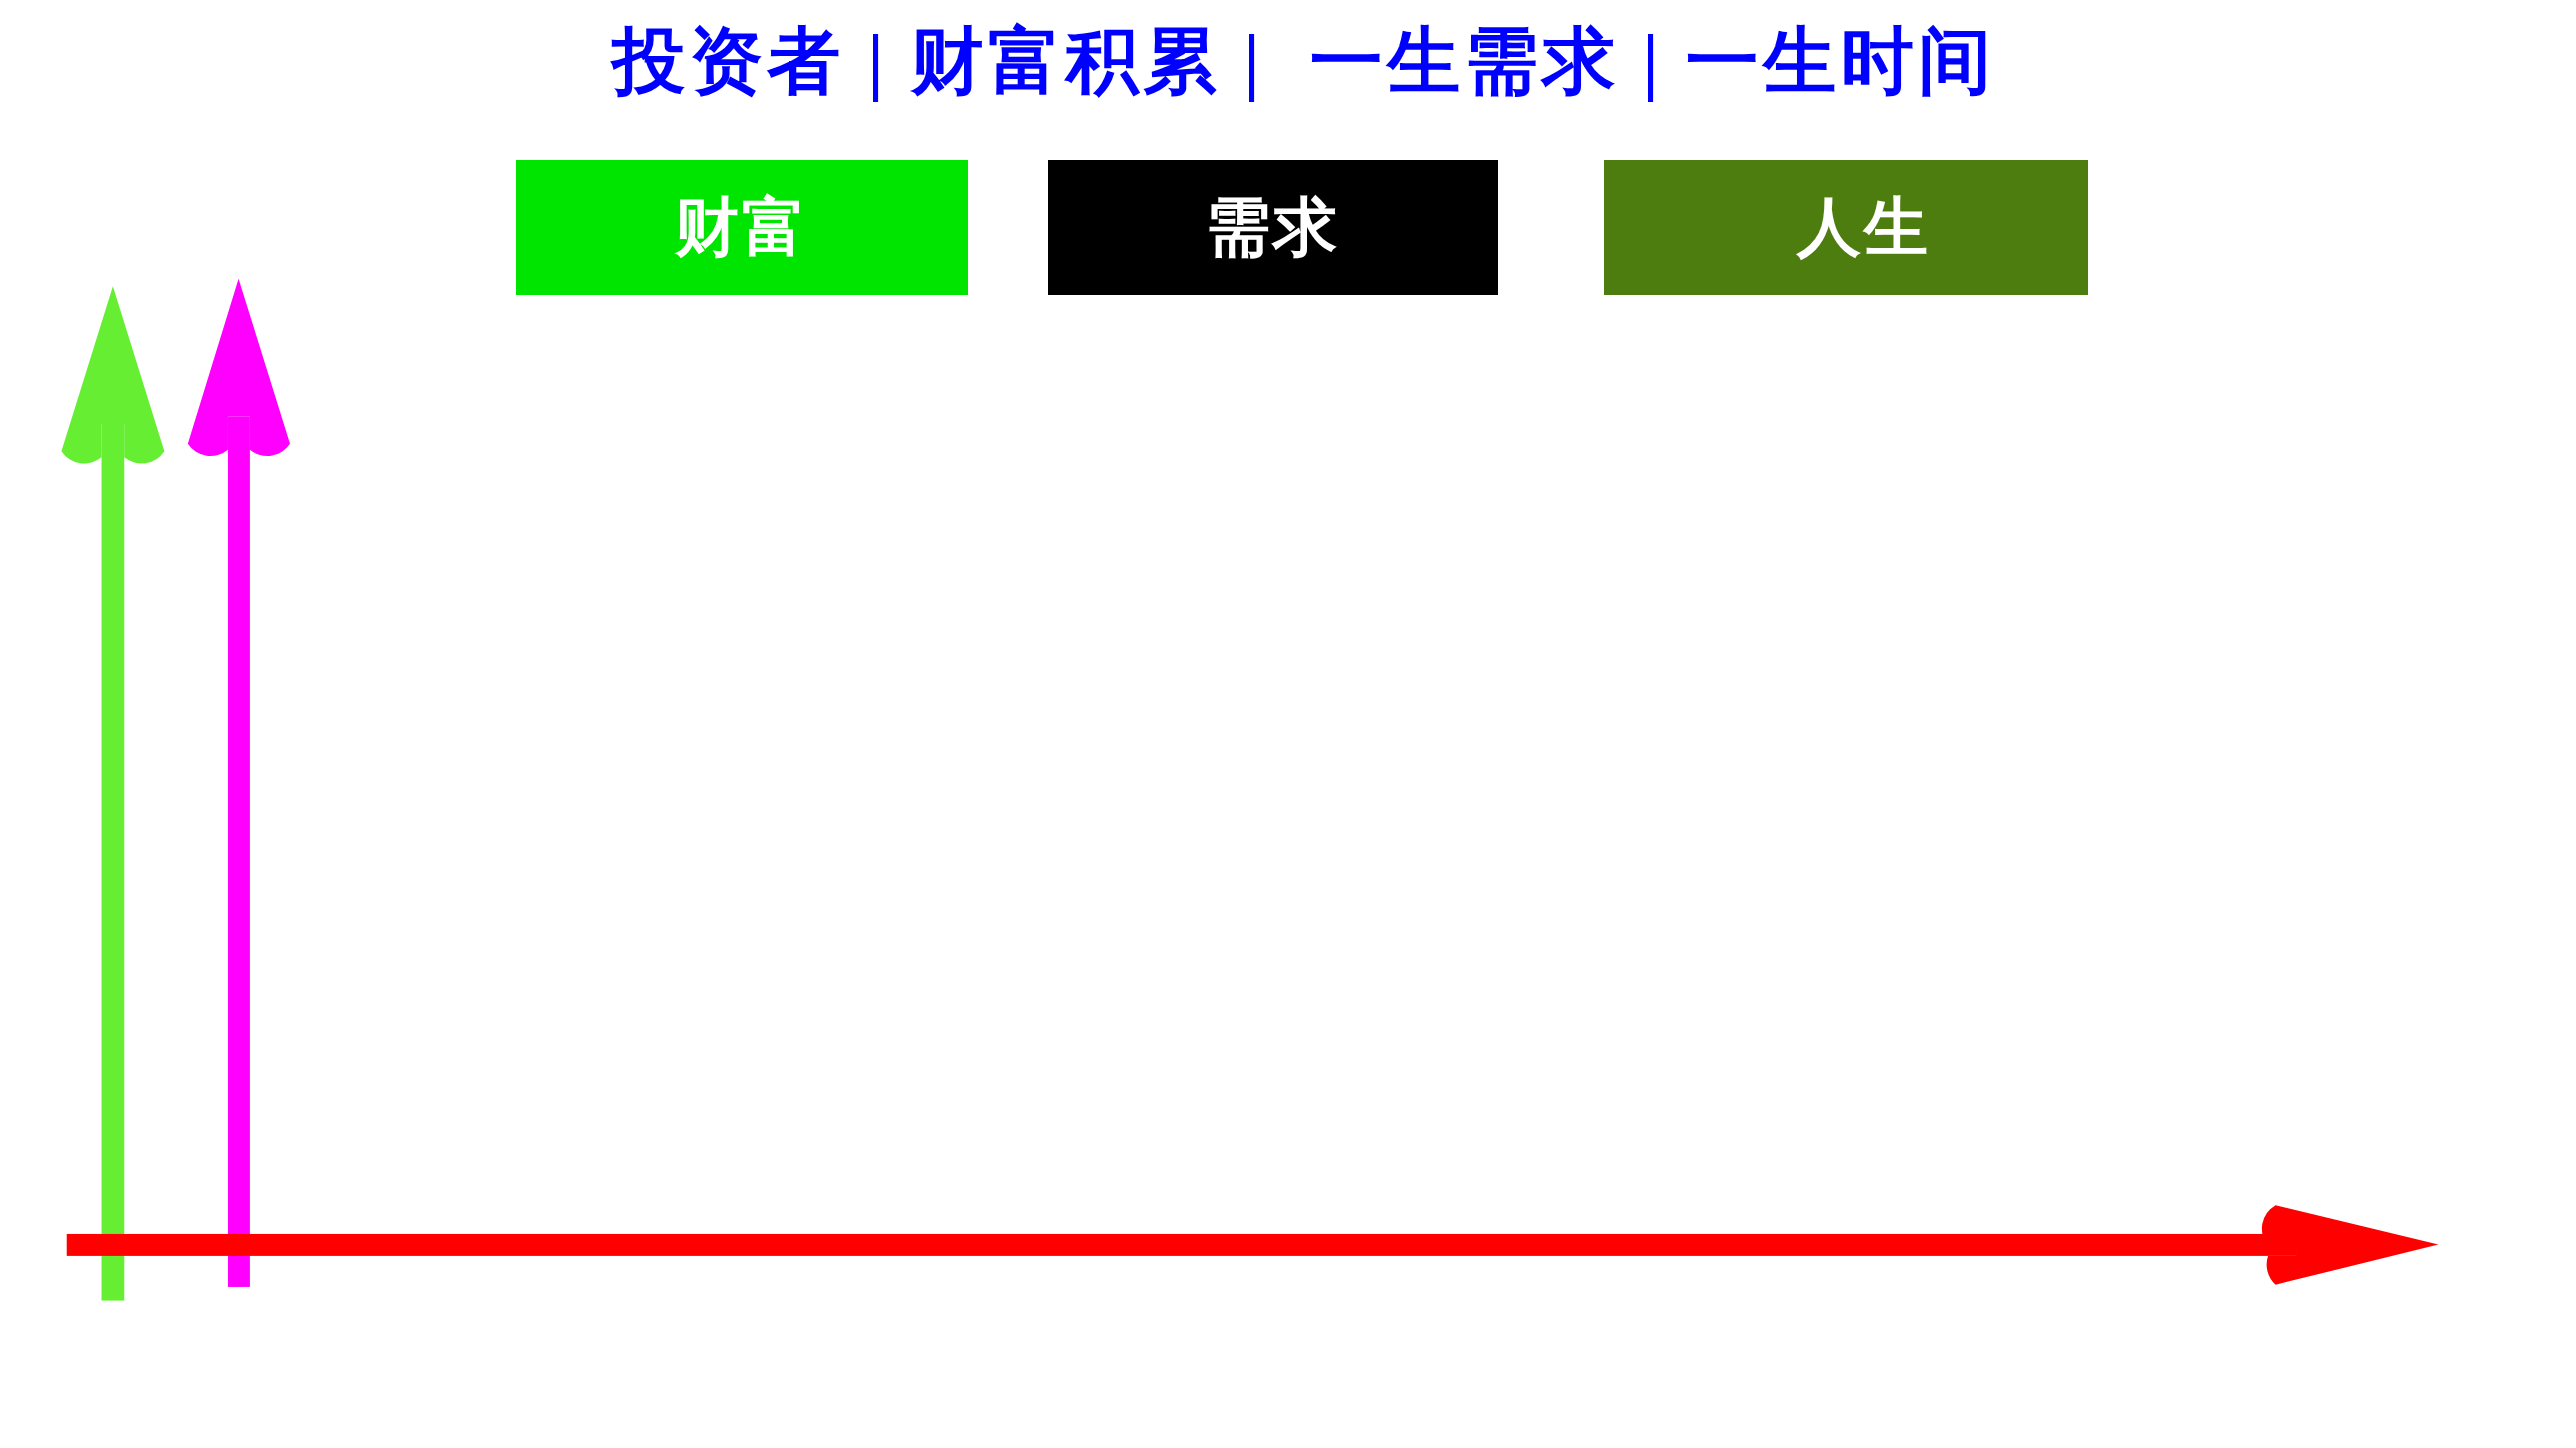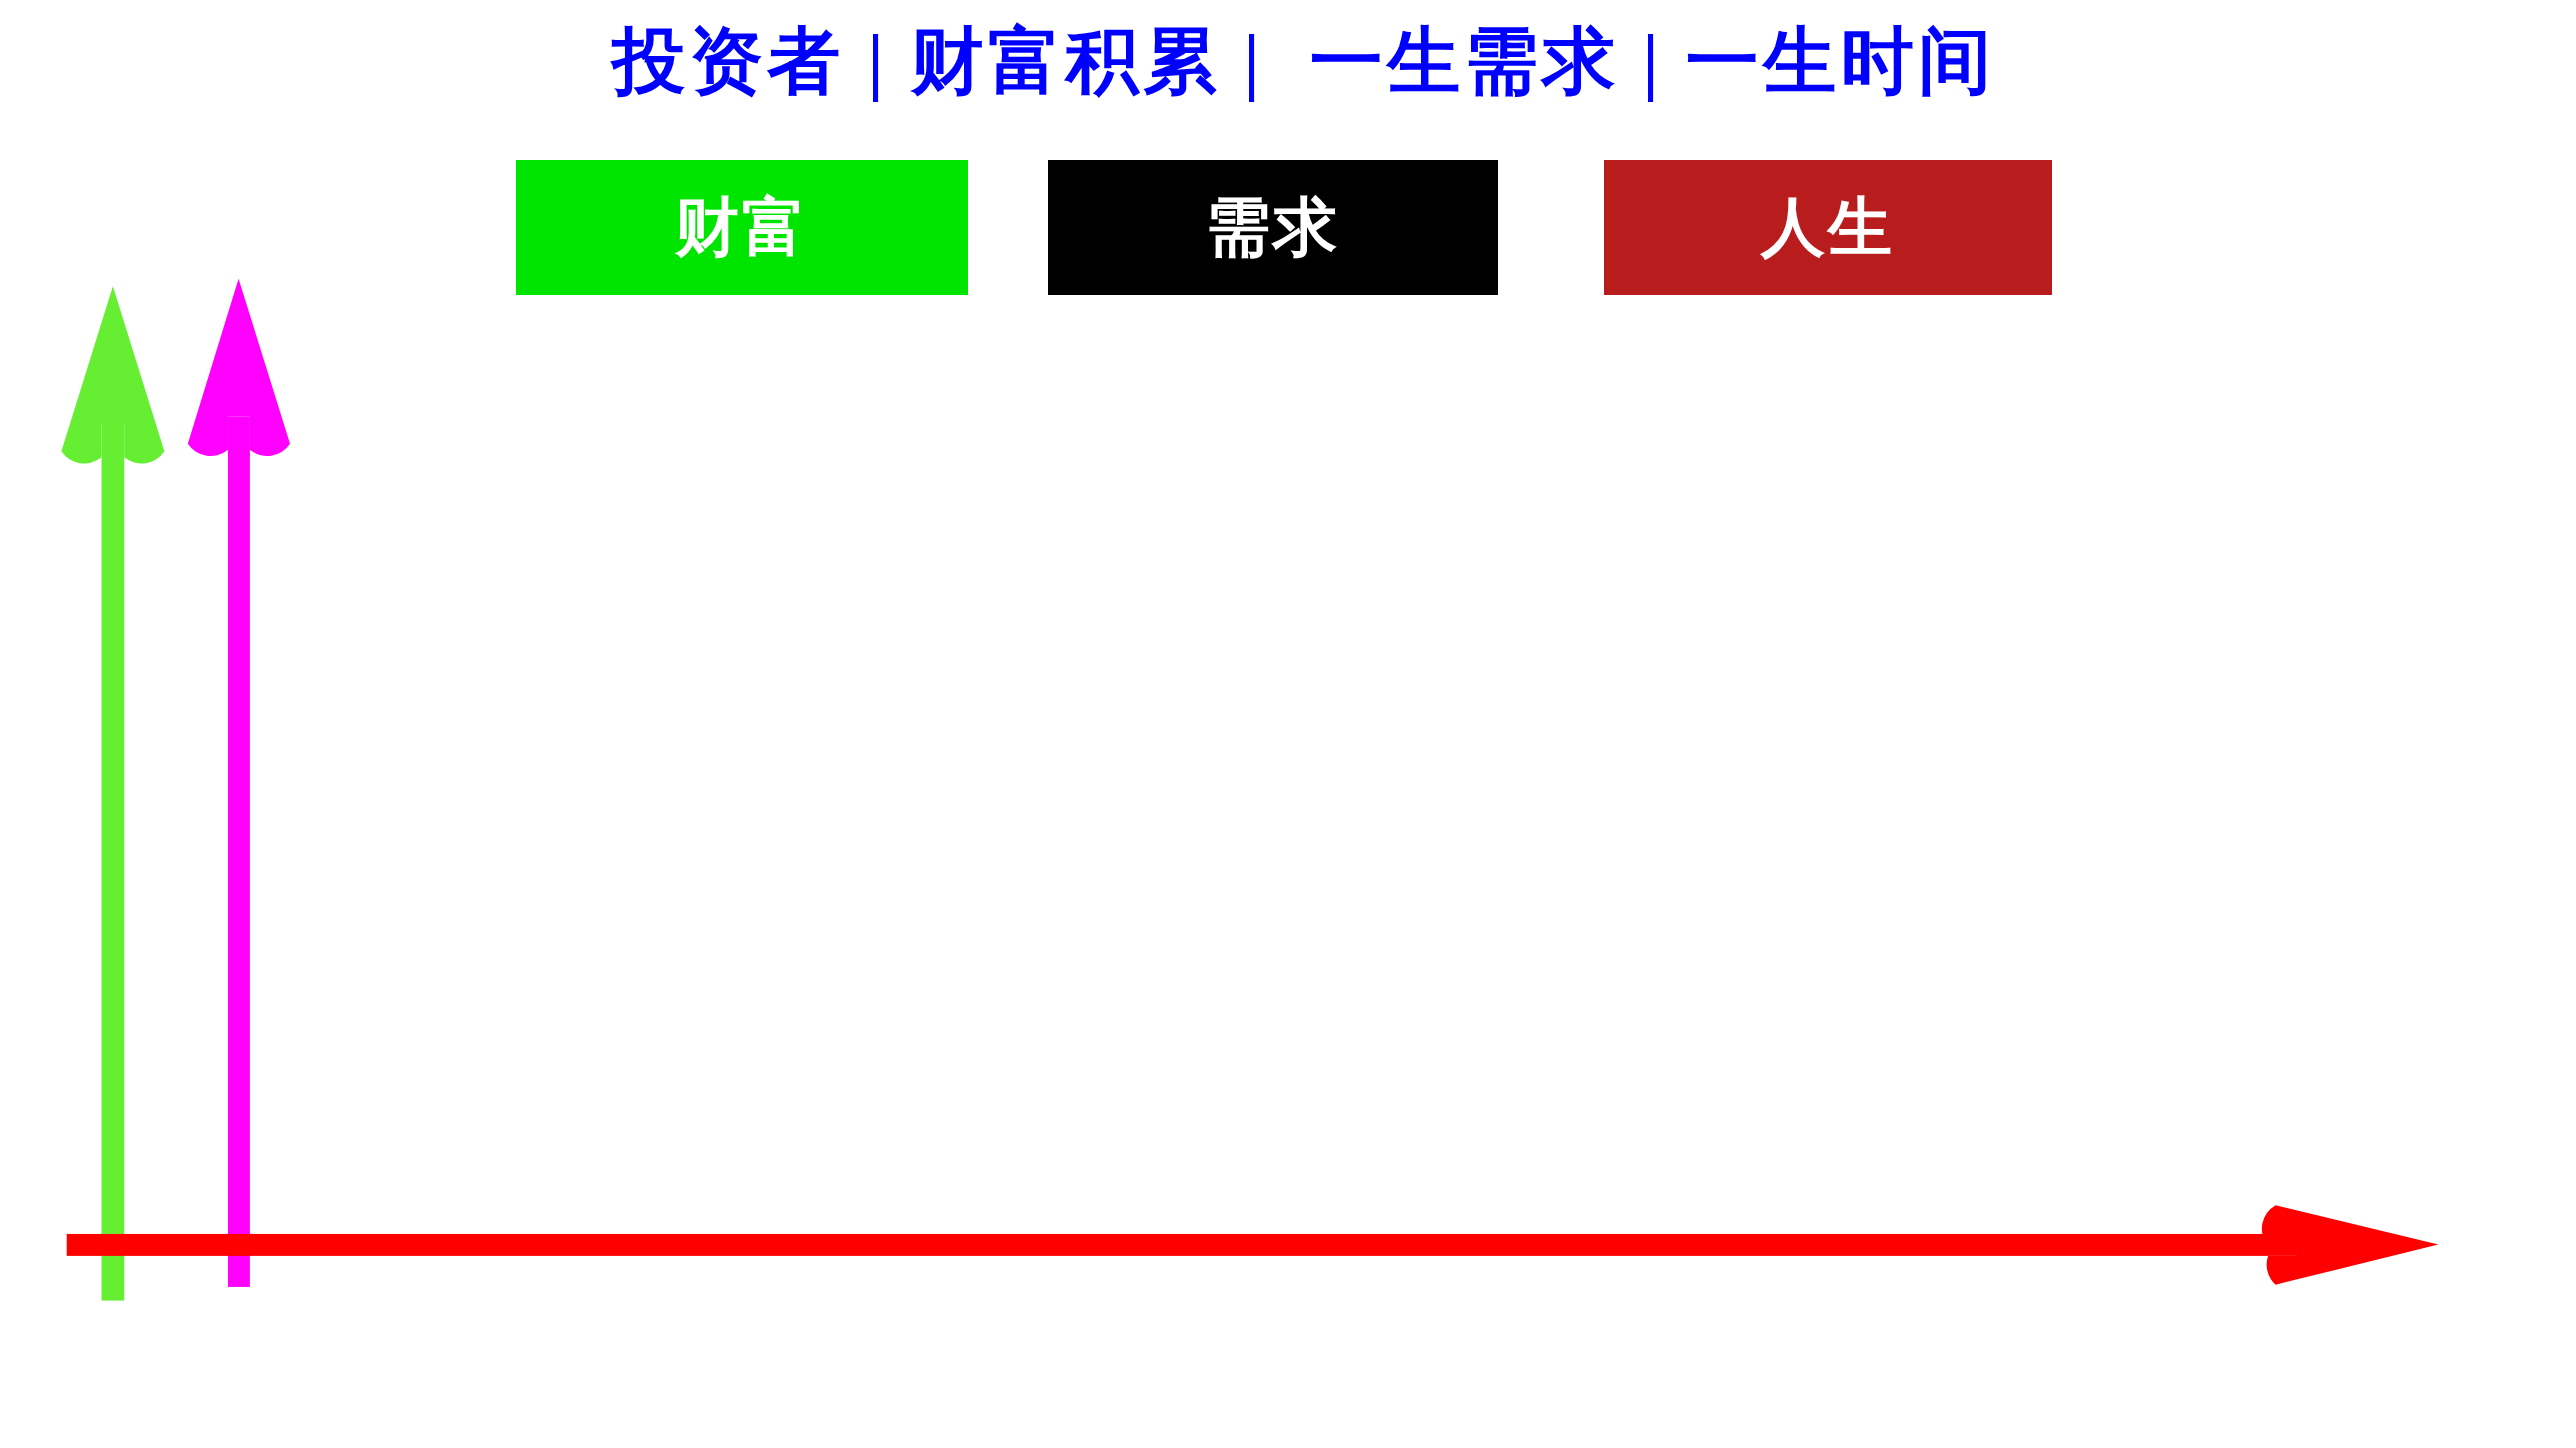--- a/index.html
+++ b/index.html
@@ -80,21 +80,21 @@
   <div id="legend">
 
     <div class="legend-box" id="legend-wealth" style="background: rgb(0, 229, 0); color: rgb(255, 255, 255);">
       <span>财富</span>
     </div>
 
     <div class="legend-box" id="legend-need" style="background: #000000; color: rgb(255, 255, 255);">
       <span>需求</span>
     </div>
 
-    <div class="legend-box" id="legend-life" style="background: #b91c1c; color: rgb(255, 255, 255);">
+    <div class="legend-box" id="legend-life" style="background: #4d7c0f; color: rgb(255, 255, 255); padding-left: 36px;">
       <span>人生</span>
     </div>
 
   </div>
 
   <div id="plot">
     <svg width="2576" height="1449" viewBox="0 0 3403 1914" xmlns="http://www.w3.org/2000/svg">
 
       <g>
 

